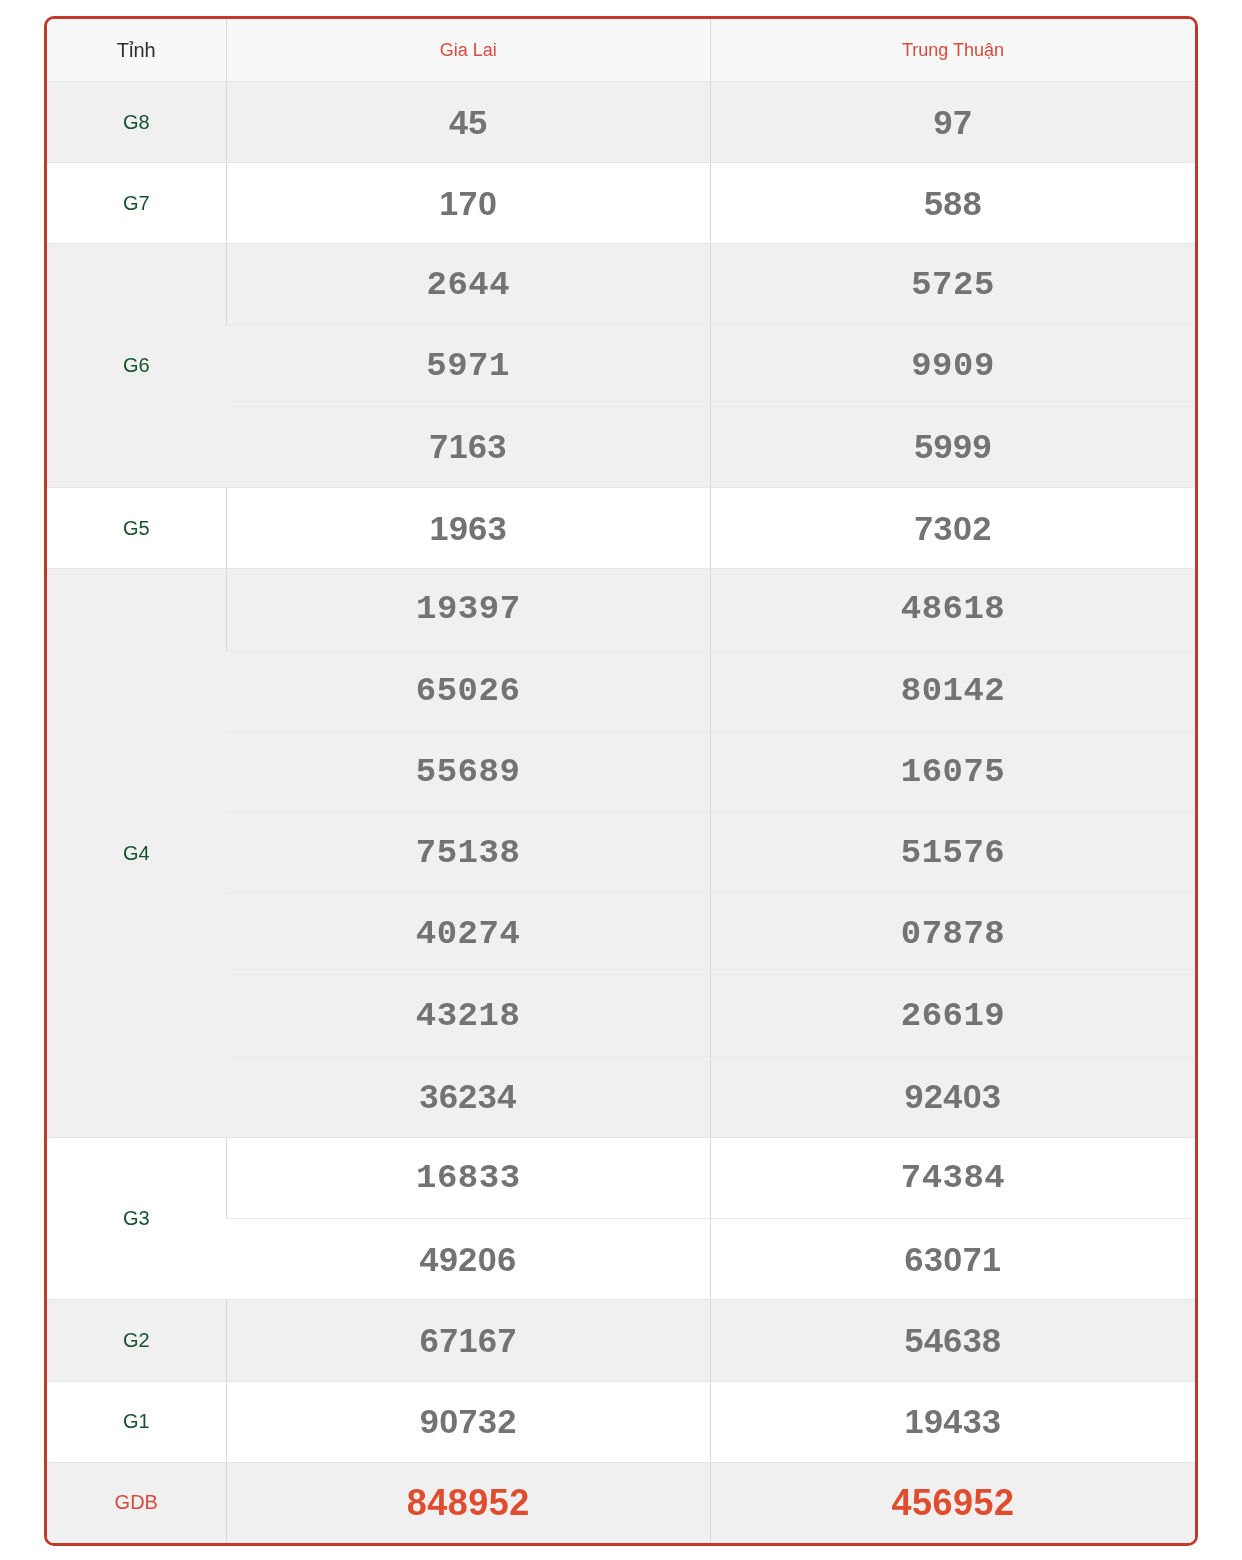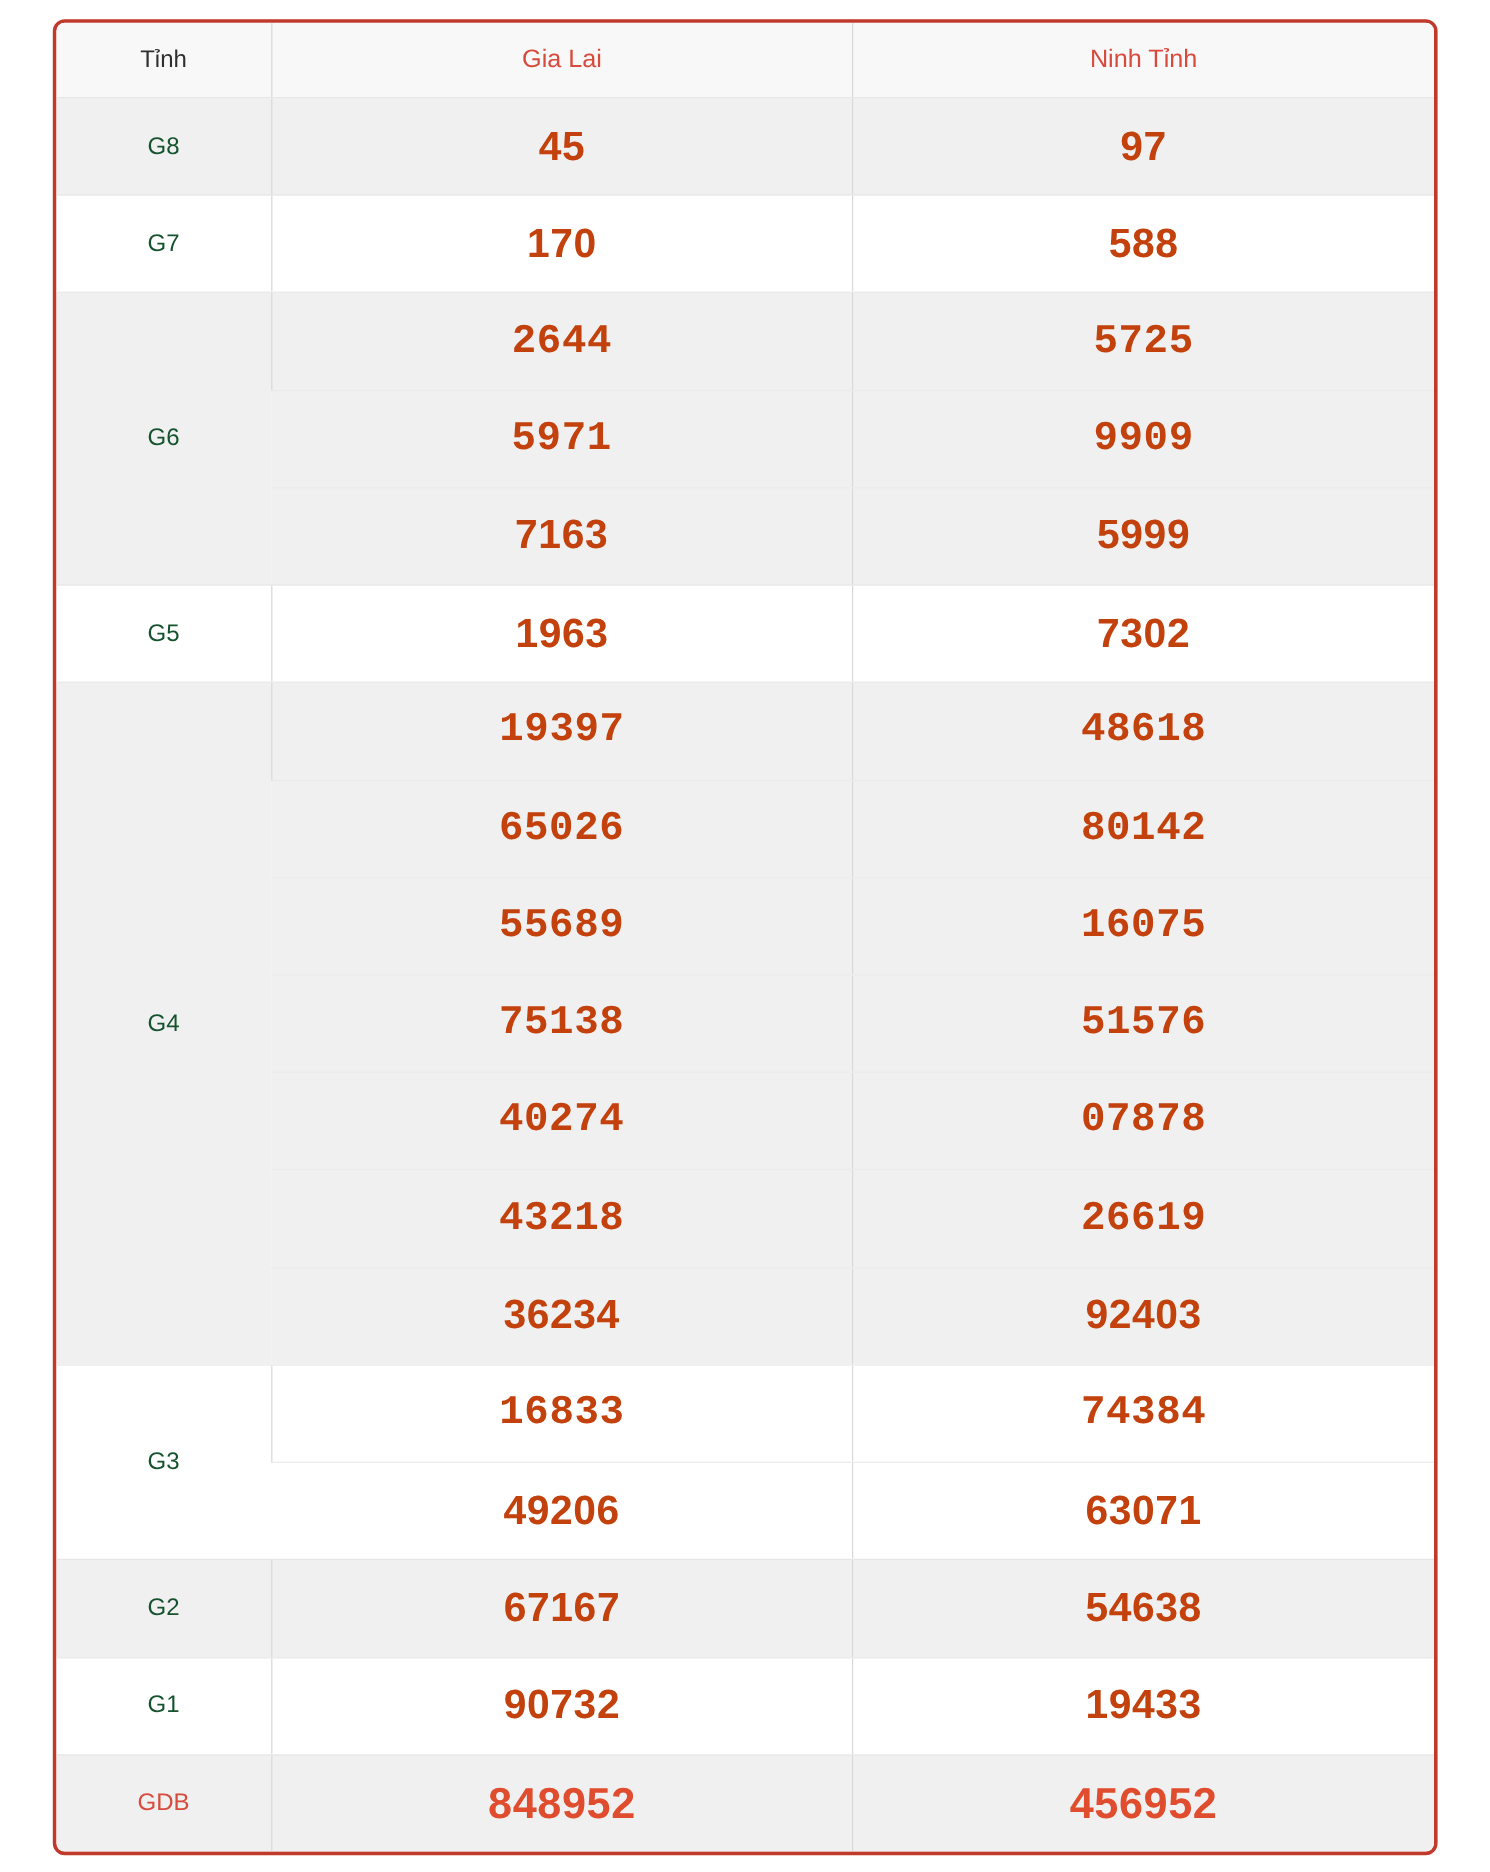--- a/index.html
+++ b/index.html
@@ -82,38 +82,38 @@
   thead th {
     height: 62px;
     border-bottom: 1px solid #e4e4e6;
   }
   .th-label {
     font-size: 20px;
     font-weight: normal;
     color: #2f2f2f;
   }
   .th-prov {
-    font-size: 21px;
+    font-size: 18px;
     font-weight: normal;
     color: #d84b3c;
   }
 
   thead th + th,
   tbody td + td { border-left: 1px solid #d8d8da; }
 
   .grp-label {
     font-size: 20px;
     color: #14532d;
     font-weight: normal;
     border-bottom: 1px solid #e6e6e8;
   }
   .num-cell {
     font-size: 34px;
     font-weight: bold;
-    color: #c2410c;
+    color: #737373;
     height: 76px;
     letter-spacing: .5px;
   }
   
   .sub-div { border-bottom: 1px solid #eaeaec; font-family: Liberation Mono, monospace; }
   
   .grp-end > td { border-bottom: 1px solid #e6e6e8; }
 
   tr.band-grey > td,
   tr.band-grey > th { background: #f0f0f0; }
@@ -142,21 +142,21 @@
     <table class="lottery-table">
       <colgroup>
         <col class="c-label">
         <col class="c-prov">
         <col class="c-prov">
       </colgroup>
       <thead>
         <tr>
           <th class="th-label">Tỉnh</th>
           <th class="th-prov">Gia Lai</th>
-          <th class="th-prov">Ninh Tỉnh</th>
+          <th class="th-prov">Trung Thuận</th>
         </tr>
       </thead>
       <tbody id="table-body">
           <tr class="band-grey grp-end">
             <td class="grp-label" rowspan="1">G8</td>
             <td class="num-cell">45</td>
             <td class="num-cell">97</td>
           </tr>
           <tr class="band-white grp-end">
             <td class="grp-label" rowspan="1">G7</td>

